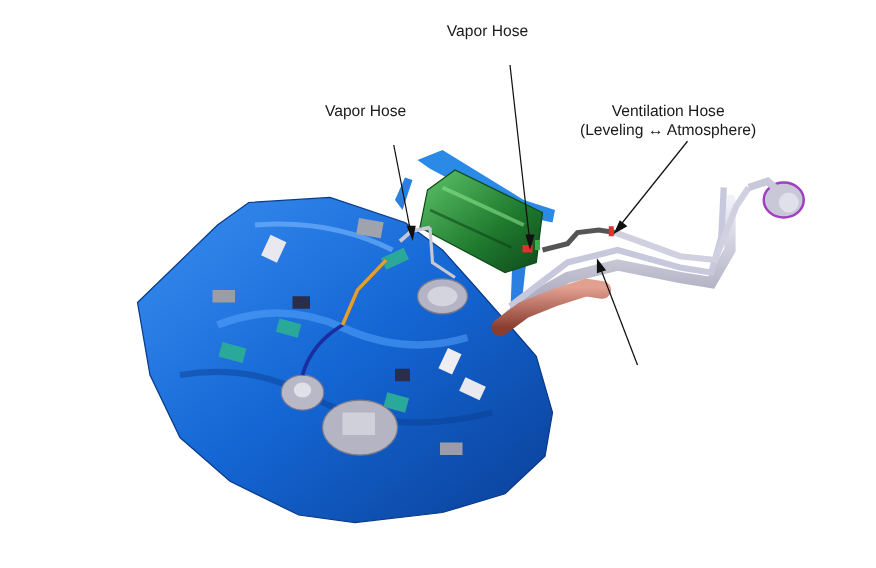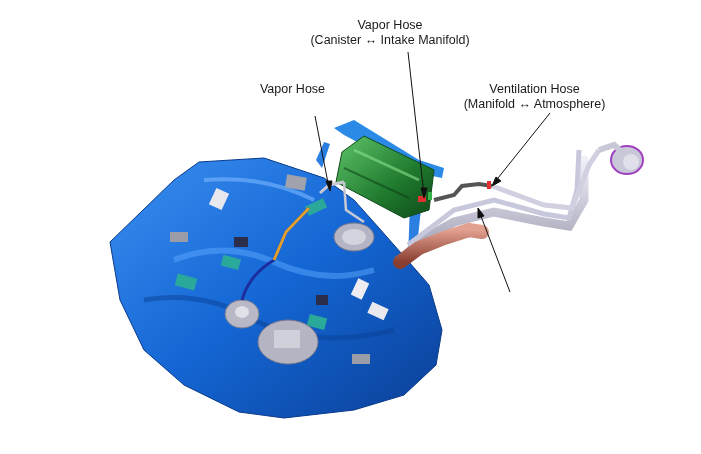--- a/index.html
+++ b/index.html
@@ -102,25 +102,24 @@
       <polygon points="306,191 302,181 308,181"></polygon>
       <line x1="526" y1="113" x2="470" y2="183"></line>
       <polygon points="468,186 472,177 477,181"></polygon>
       <line x1="486" y1="292" x2="455" y2="211"></line>
       <polygon points="454,208 460,216 454,218"></polygon>
     </g>
   </svg>
 
   <div class="label" style="left:290px;top:18px;width:200px;">
     <span>Vapor Hose</span>
-    <span>(Canister ↔ Intake Manifold)</span>
   </div>
 
   <div class="label" style="left:210px;top:82px;width:165px;">
     <span>Vapor Hose</span>
   </div>
 
   <div class="label" style="left:442px;top:82px;width:185px;">
     <span>Ventilation Hose</span>
-    <span>(Manifold ↔ Atmosphere)</span>
+    <span>(Leveling ↔ Atmosphere)</span>
   </div>
 
 </div>
 
 </body></html>

